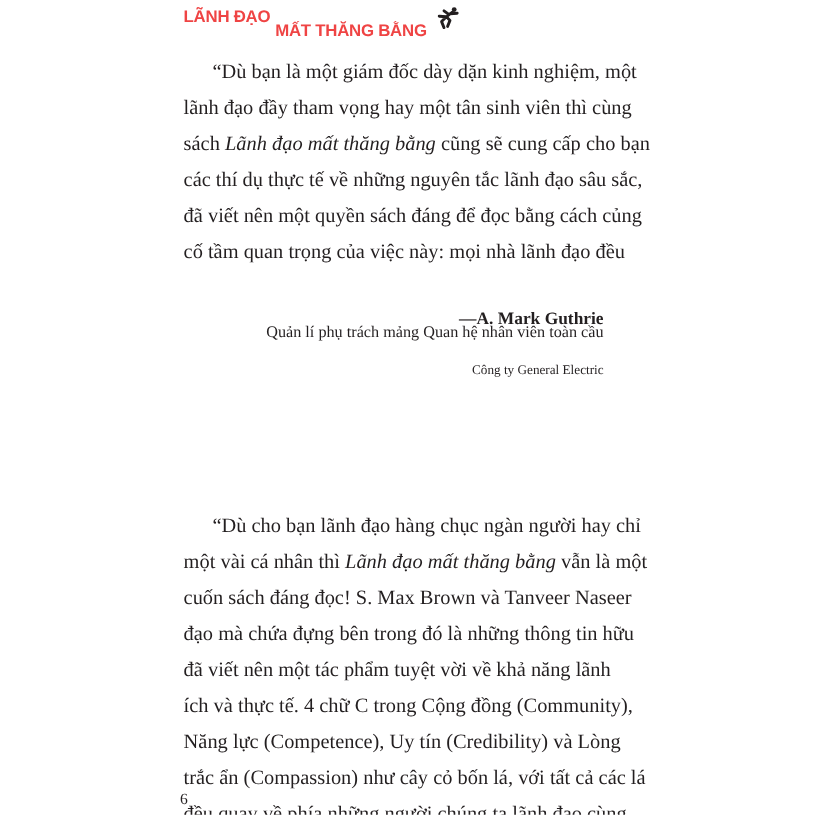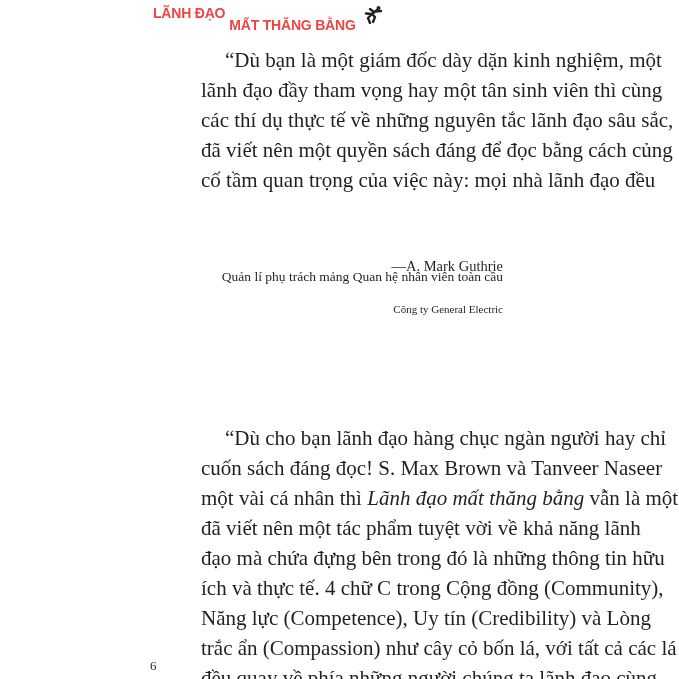--- a/index.html
+++ b/index.html
@@ -1,28 +1,28 @@
 <!DOCTYPE html>
 <html><head>
 <meta charset="utf-8">
 <style>
   html, body { margin:0; padding:0; background:#ffffff; }
   body { width:679px; height:679px; position:relative; overflow:hidden; color:#231f20; }
   .header { position:absolute; left:153px; top:5px; height:22px; display:flex; align-items:flex-start; font-family:"Liberation Sans", sans-serif; font-size:14px; letter-spacing:-0.2px; color:#ef4444; }
   .header .bold { font-weight:bold; margin-right:4px; }
   .header .light { font-weight:bold;margin-top:12px; }
   .header .icon { margin-left:6px; width:22px; height:20px; display:inline-block; }
-  .body-text { position:absolute; left:153px; width:350px; font-family:"Liberation Serif", serif; font-size:21px; line-height:30px; color:#231f20;margin-left:48px; }
+  .body-text { position:absolute; left:153px; width:350px; font-family:"Liberation Serif", serif; font-size:17px; line-height:30px; color:#231f20; }
   .line { display:block; white-space:nowrap; text-align:justify; text-align-last:justify; height:30px; }
   .line.last { text-align-last:left; }
   .line.indent { padding-left:24px; }
   .p1 { top:45px; }
   .p2 { top:423px; }
   .attr { position:absolute; left:153px; width:350px; font-family:"Liberation Serif", serif; text-align:right; color:#231f20; }
-  .attr-name { top:258px; font-size:14.5px; font-weight:normal; }
+  .attr-name { top:258px; font-size:14.5px; font-weight:bold; }
   .attr-role { top:269px; font-size:13.5px; }
   .attr-company { top:303px; font-size:11px; }
   .page-num { position:absolute; left:150px; top:658px; font-family:"Liberation Serif", serif; font-size:13px; color:#231f20; }
   i { font-style:italic; }
 </style>
 </head>
 <body>
 
 <div class="header">
   <span class="bold">LÃNH ĐẠO</span>
@@ -31,34 +31,35 @@
     <svg width="22" height="20" viewBox="0 0 22 20">
       <circle cx="16.5" cy="3" r="2" fill="#231f20"></circle>
       <path d="M15 5 L10 9 L4 8.5 M10 9 L6 13 L8 18 M10 9 L13 12 L11 17 M13 6.5 L19 6 M12 7 L8 4" stroke="#231f20" stroke-width="2.4" fill="none" stroke-linecap="round" stroke-linejoin="round"></path>
     </svg>
   </span>
 </div>
 
 <div class="body-text p1">
   <span class="line indent">“Dù bạn là một giám đốc dày dặn kinh nghiệm, một</span>
   <span class="line">lãnh đạo đầy tham vọng hay một tân sinh viên thì cùng</span>
+  <span class="line"><span>sách </span><i>Lãnh đạo mất thăng bằng</i><span> cũng sẽ cung cấp cho bạn</span></span>
   <span class="line">các thí dụ thực tế về những nguyên tắc lãnh đạo sâu sắc,</span>
   <span class="line">đã viết nên một quyền sách đáng để đọc bằng cách củng</span>
   <span class="line">cố tầm quan trọng của việc này: mọi nhà lãnh đạo đều</span>
 </div>
 
 <div class="attr attr-name">—A. Mark Guthrie</div>
 <div class="attr attr-role">Quản lí phụ trách mảng Quan hệ nhân viên toàn cầu</div>
 <div class="attr attr-company">Công ty General Electric</div>
 
 <div class="body-text p2">
   <span class="line indent">“Dù cho bạn lãnh đạo hàng chục ngàn người hay chỉ</span>
+  <span class="line"><span>một vài cá nhân thì </span><i>Lãnh đạo mất thăng bằng</i><span> vẫn là một</span></span>
   <span class="line">cuốn sách đáng đọc! S. Max Brown và Tanveer Naseer</span>
-  <span class="line"><span>một vài cá nhân thì </span><i>Lãnh đạo mất thăng bằng</i><span> vẫn là một</span></span>
+  <span class="line">đạo mà chứa đựng bên trong đó là những thông tin hữu</span>
   <span class="line">đã viết nên một tác phẩm tuyệt vời về khả năng lãnh</span>
-  <span class="line">đạo mà chứa đựng bên trong đó là những thông tin hữu</span>
   <span class="line">ích và thực tế. 4 chữ C trong Cộng đồng (Community),</span>
   <span class="line">Năng lực (Competence), Uy tín (Credibility) và Lòng</span>
   <span class="line">trắc ẩn (Compassion) như cây cỏ bốn lá, với tất cả các lá</span>
   <span class="line">đều quay về phía những người chúng ta lãnh đạo cùng</span>
 </div>
 
 <div class="page-num">6</div>
 
 </body></html>

